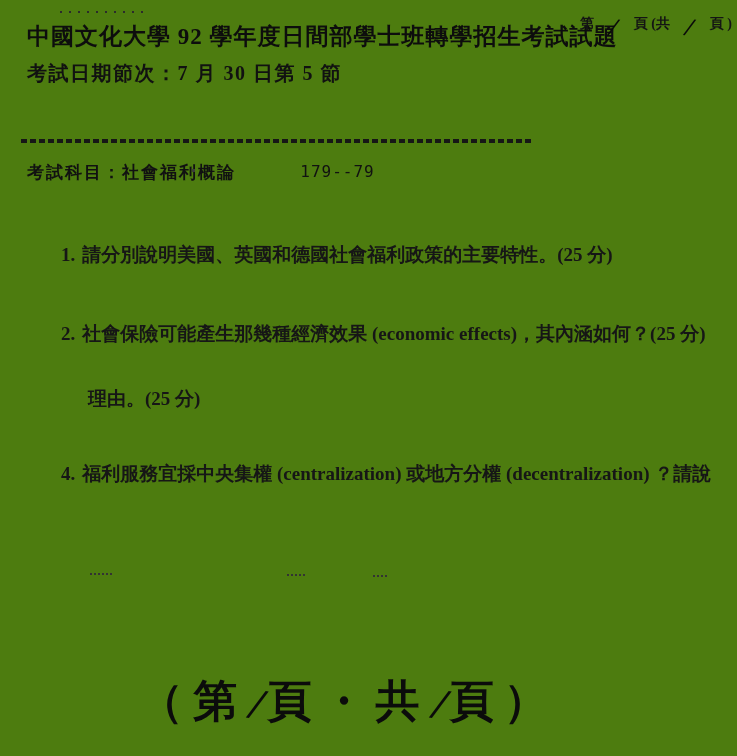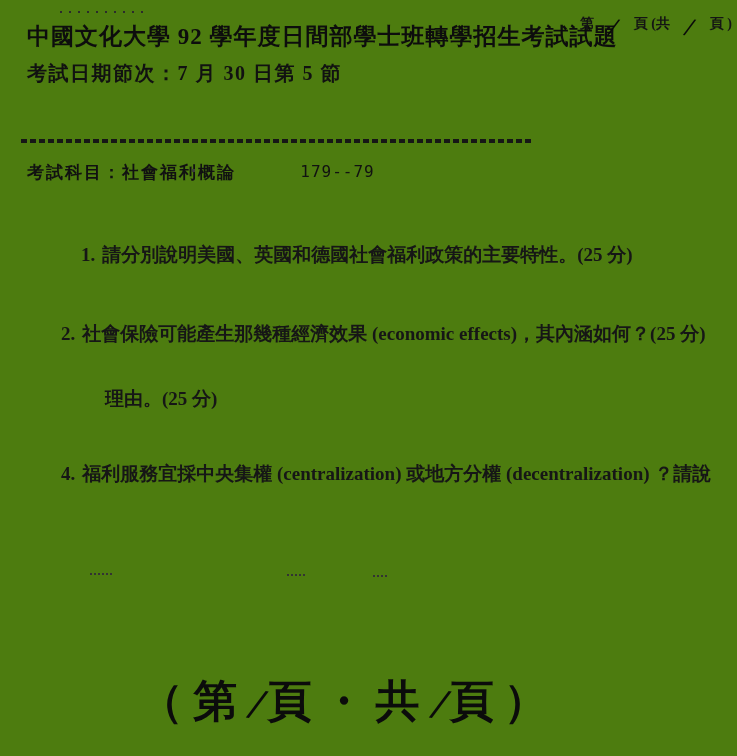--- a/index.html
+++ b/index.html
@@ -69,26 +69,26 @@
     width: 513px; height: 4px;
     background: repeating-linear-gradient(to right, #161616 0 6px, transparent 6px 9px);
   }
 
   
   .q {
     position: absolute; left: 61px;
     font-size: 19px; font-weight: 600; line-height: 29px;
     color: #161616; white-space: nowrap;
   }
-  .q1 { top: 240px; margin-left: 20px; }
+  .q1 { top: 240px; }
   .q2 { top: 319px; }
   .q3 { top: 384px; }
   .q4 { top: 459px; }
   .q-num { display: inline-block; margin-right: 7px; }
-  .q-line2 { margin-left: 44px; }
+  .q-line2 { margin-left: 27px; }
 
   
   .footer {
     position: absolute; left: 0; top: 672px; width: 737px;
     text-align: center; white-space: nowrap;
     font-size: 44px; font-weight: 600; letter-spacing: 10px;
     color: #0b0b0b;
     transform: translateX(-20px);
   }
   .footer .hand-num {

